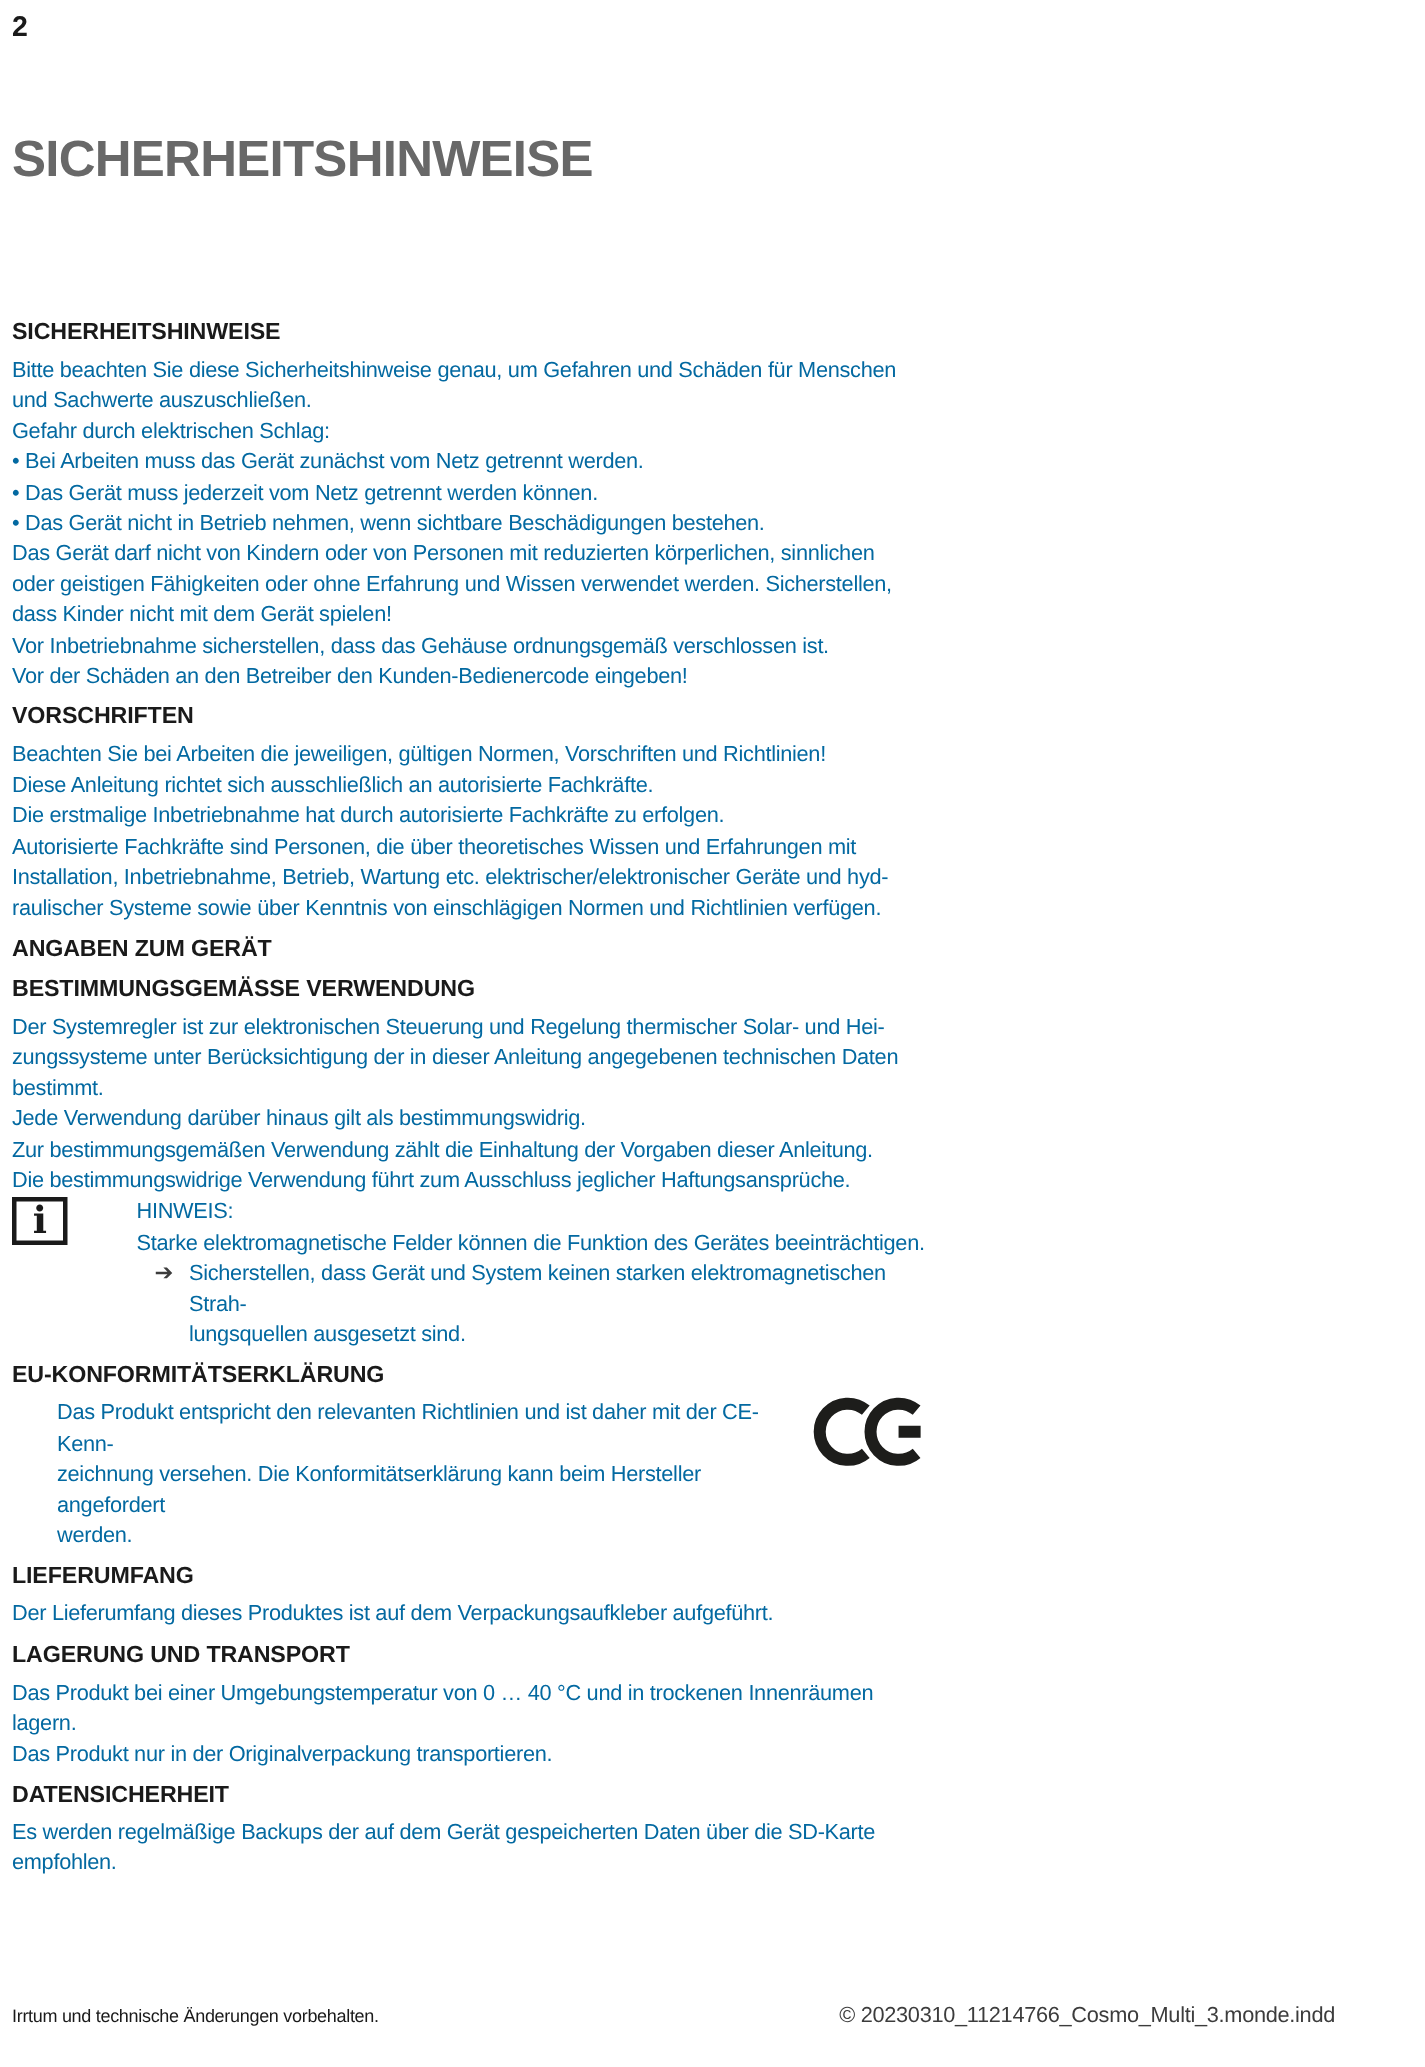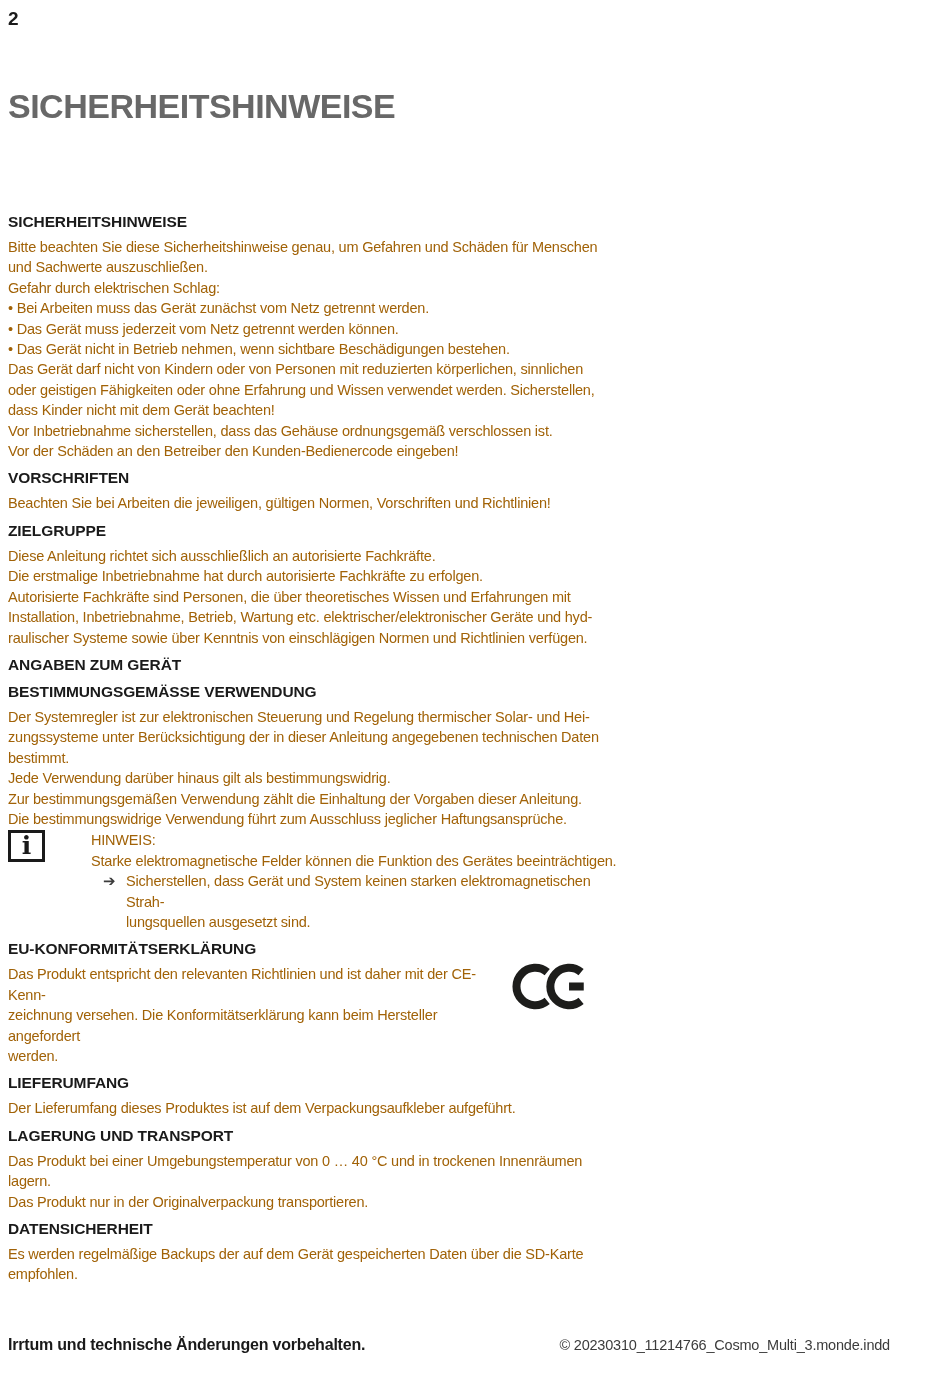--- a/index.html
+++ b/index.html
@@ -26,21 +26,21 @@
   h2.sec-heading {
     margin: 7px 0 5px 0;
     font-size: 15.5px; line-height: 20px;
     font-weight: bold; letter-spacing: -0.1px;
     color: #1a1a1a;
   }
   p.body-text {
     margin: 0;
     font-size: 14.5px; line-height: 20.4px;
     letter-spacing: -0.2px;
-    color: #a16207;
+    color: #0369a1;
     white-space: pre-line;
   }
 
   
   .note-box { display: flex; gap: 12px; margin: 1px 0 0 0; }
   .note-icon {
     flex: none;
     width: 31px; height: 26px;
     border: 3.5px solid #1a1a1a;
     background: #ffffff;
@@ -53,31 +53,31 @@
     transform: translateY(-1px);
   }
   .note-content { flex: 1; margin-left: 34px; }
   .note-action { display: flex; margin: 0 0 0 12px; }
   .note-arrow {
     flex: none; width: 23px;
     font-size: 15px; color: #3c3c3c; line-height: 20.4px;
   }
 
   
-  .eu-row { display: flex; align-items: flex-start; }
+  .eu-row { display: flex; align-items: flex-start; margin-left: 30px; }
   .eu-row p.body-text { flex: none; width: 500px; }
   .ce-mark { flex: none; margin: -4px 0 0 4px; }
 
   .footer {
     position: absolute; left: 8px; top: 1336px;
     width: 882px;
     display: flex; justify-content: space-between; align-items: baseline;
   }
   .footer-left {
-    font-size: 16px; font-weight: bold; color: #1a1a1a; letter-spacing: -0.2px; text-align: center;
+    font-size: 12px; font-weight: normal; color: #1a1a1a; letter-spacing: -0.2px; text-align: center;
   }
   .footer-right {
     font-size: 14.5px; color: #3c3c3c; letter-spacing: -0.2px;
   }
 </style>
 </head>
 <body>
 
 <div class="page">
 
@@ -90,32 +90,31 @@
     <section>
       <h2 class="sec-heading first-heading">SICHERHEITSHINWEISE</h2>
       <p class="body-text">Bitte beachten Sie diese Sicherheitshinweise genau, um Gefahren und Schäden für Menschen
 und Sachwerte auszuschließen.</p>
       <p class="body-text">Gefahr durch elektrischen Schlag:</p>
       <p class="body-text">•  Bei Arbeiten muss das Gerät zunächst vom Netz getrennt werden.</p>
       <p class="body-text">•  Das Gerät muss jederzeit vom Netz getrennt werden können.</p>
       <p class="body-text">•  Das Gerät nicht in Betrieb nehmen, wenn sichtbare Beschädigungen bestehen.</p>
       <p class="body-text">Das Gerät darf nicht von Kindern oder von Personen mit reduzierten körperlichen, sinnlichen
 oder geistigen Fähigkeiten oder ohne Erfahrung und Wissen verwendet werden. Sicherstellen,
-dass Kinder nicht mit dem Gerät beachten!</p>
+dass Kinder nicht mit dem Gerät spielen!</p>
       <p class="body-text">Vor Inbetriebnahme sicherstellen, dass das Gehäuse ordnungsgemäß verschlossen ist.</p>
       <p class="body-text">Vor der Schäden an den Betreiber den Kunden-Bedienercode eingeben!</p>
     </section>
 
     <section>
       <h2 class="sec-heading">VORSCHRIFTEN</h2>
       <p class="body-text">Beachten Sie bei Arbeiten die jeweiligen, gültigen Normen, Vorschriften und Richtlinien!</p>
     </section>
 
     <section>
-      <h2 class="sec-heading">ZIELGRUPPE</h2>
       <p class="body-text">Diese Anleitung richtet sich ausschließlich an autorisierte Fachkräfte.</p>
       <p class="body-text">Die erstmalige Inbetriebnahme hat durch autorisierte Fachkräfte zu erfolgen.</p>
       <p class="body-text">Autorisierte Fachkräfte sind Personen, die über theoretisches Wissen und Erfahrungen mit
 Installation, Inbetriebnahme, Betrieb, Wartung etc. elektrischer/elektronischer Geräte und hyd-
 raulischer Systeme sowie über Kenntnis von einschlägigen Normen und Richtlinien verfügen.</p>
     </section>
 
     <section>
       <h2 class="sec-heading">ANGABEN ZUM GERÄT</h2>
     </section>

